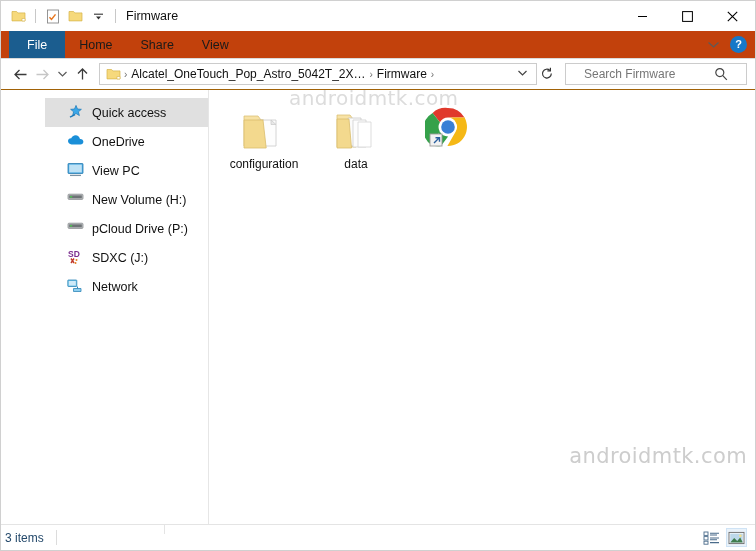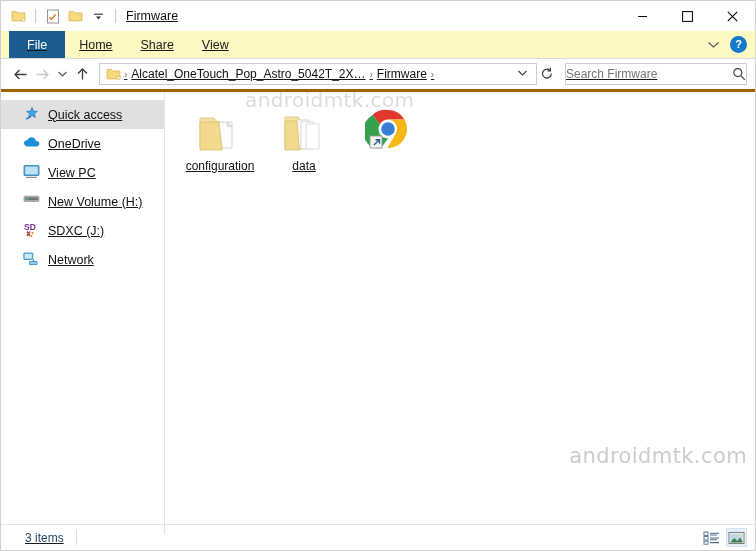--- a/index.html
+++ b/index.html
@@ -18,21 +18,20 @@
   }
   .window {
     position: relative;
     width: 756px;
     height: 551px;
     background: #ffffff;
     border: 1px solid #d0d0d0;
     box-sizing: border-box;
     display: flex;
     flex-direction: column;
-    text-decoration: underline;
   }
 
   
   .titlebar {
     height: 30px;
     display: flex;
     align-items: center;
     background: #ffffff;
     flex: 0 0 auto;
     position: relative;
@@ -75,21 +74,21 @@
     display: flex;
     align-items: center;
     justify-content: center;
   }
 
   
   .ribbon {
     height: 27px;
     display: flex;
     align-items: stretch;
-    background: #fef9c3;
+    background: #c2410c;
     border-bottom: 1px solid #dadada;
     flex: 0 0 auto;
     position: relative;
   }
   .tab {
     display: flex;
     align-items: center;
     padding: 0 14px;
     font-size: 12.5px;
     color: #1a1a1a;
@@ -186,37 +185,38 @@
     font-size: 13px;
   }
   .searchbox {
     width: 182px;
     height: 22px;
     border: 1px solid #cccccc;
     background: #ffffff;
     display: flex;
     align-items: center;
     margin-left: 8px;
-    padding: 0 0;
+    padding: 0 18px;
     box-sizing: border-box;
   }
   .search-ph {
     flex: 1;
     font-size: 12px;
     color: #767676;
     white-space: nowrap;
   }
 
   
   .main {
     flex: 1;
     display: flex;
     min-height: 0;
     position: relative;
-    border-top: 3px solid #a16207;
+    border-top: 1px solid #a16207;
+    padding-left: 44px;
   }
   .sidebar {
     width: 163px;
     flex: 0 0 163px;
     background: #ffffff;
     border-right: 1px solid #e6e6e6;
     padding-top: 8px;
     position: relative;
     z-index: 2;
   }
@@ -245,20 +245,21 @@
     background: #ffffff;
     padding: 12px 0 0 14px;
     min-width: 0;
   }
   .filegrid {
     display: flex;
     flex-wrap: wrap;
     align-content: flex-start;
     position: relative;
     z-index: 2;
+    gap: 8px;
   }
   .fileitem {
     width: 82px;
     padding: 2px 0 6px 0;
     margin-right: 2px;
     display: flex;
     flex-direction: column;
     align-items: center;
   }
   .file-icon {
@@ -299,21 +300,21 @@
   .statusbar {
     height: 25px;
     flex: 0 0 25px;
     border-top: 1px solid #e4e4e4;
     background: #ffffff;
     display: flex;
     align-items: center;
     position: relative;
   }
   .status-text {
-    margin-left: 24px;
+    margin-left: 4px;
     font-size: 12px;
     color: #24496b;
     white-space: nowrap;
   }
   .status-sep {
     width: 1px;
     height: 15px;
     background: #dcdcdc;
     margin-left: 12px;
   }
@@ -506,20 +507,30 @@
         <span class="nav-icon">
           <svg width="17" height="11" viewBox="0 0 17 11">
             <rect x="1" y="3.2" width="15" height="5.2" rx="1" fill="#b9bcbe" stroke="#8b8f92" stroke-width="0.8"></rect>
             <rect x="2.2" y="4.4" width="12.6" height="2.8" fill="#6e7376"></rect>
             <rect x="3" y="5.2" width="2.2" height="1.3" fill="#49d14b"></rect>
           </svg>
         </span>
         <span>New Volume (H:)</span>
       </div>
 
+      <div class="nav-item">
+        <span class="nav-icon">
+          <svg width="17" height="11" viewBox="0 0 17 11">
+            <rect x="1" y="3.2" width="15" height="5.2" rx="1" fill="#b9bcbe" stroke="#8b8f92" stroke-width="0.8"></rect>
+            <rect x="2.2" y="4.4" width="12.6" height="2.8" fill="#6e7376"></rect>
+            <rect x="3" y="5.2" width="2.2" height="1.3" fill="#49d14b"></rect>
+          </svg>
+        </span>
+        <span>pCloud Drive (P:)</span>
+      </div>
 
       <div class="nav-item">
         <span class="nav-icon">
           <svg width="17" height="16" viewBox="0 0 17 16">
             <text x="1" y="8" font-family="Liberation Sans, sans-serif" font-size="8.5" font-weight="bold" fill="#7b2d8e">SD</text>
             <path d="M4 9.5l3 4.5M7 9.5l-3 4.5" stroke="#c0392b" stroke-width="1.4"></path>
             <circle cx="9.5" cy="11" r="1" fill="#e67e22"></circle>
             <circle cx="8.5" cy="14" r="1" fill="#e67e22"></circle>
           </svg>
         </span>

